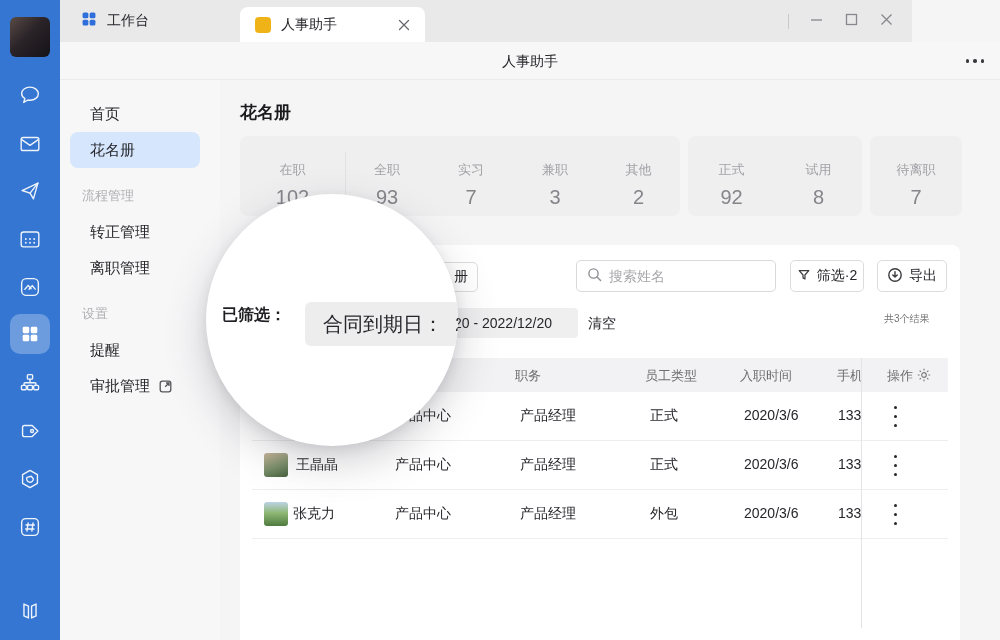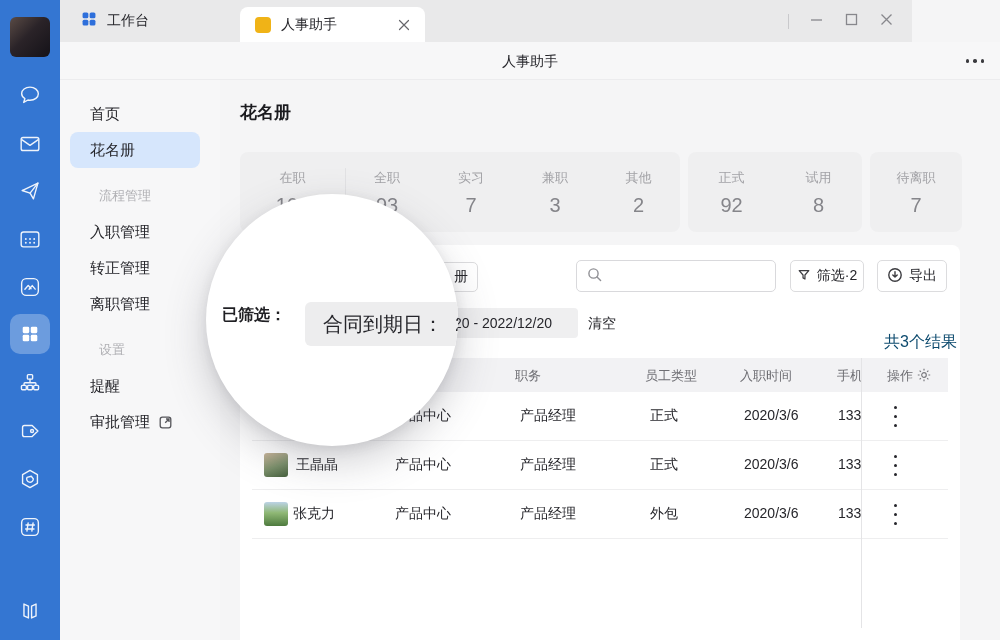--- a/index.html
+++ b/index.html
@@ -32,31 +32,31 @@
   .appheader { left:60px; top:42px; width:940px; height:38px; background:#f7f7f8; border-bottom:1px solid #ececee; }
   .appheader-title { width:100%; text-align:center; line-height:38px; font-size:14px; color:#26262b; }
   .more-dots { right:16px; top:17px; display:flex; gap:4px; }
   .more-dots i { width:3.5px; height:3.5px; border-radius:50%; background:#3a3a3e; }
 
   
   .sidebar { left:60px; top:80px; width:160px; height:560px; background:#f7f7f8; padding-top:16px; }
   .side-item { position:relative; height:36px; line-height:36px; padding-left:30px; font-size:15px; color:#26262b; cursor:default;
     display:flex; align-items:center; }
   .side-item .lbl { line-height:36px; }
-  .side-section { height:36px; line-height:36px; padding-left:39px; font-size:13px; color:#b0b0b4; margin-top:10px; }
+  .side-section { height:36px; line-height:36px; padding-left:22px; font-size:13px; color:#b0b0b4; margin-top:10px; }
   .side-active { position:absolute; left:10px; top:0; width:130px; height:36px; border-radius:8px; background:#d6e6fc; z-index:0; }
   .side-item .lbl, .side-item .ext { position:relative; z-index:1; }
   .ext { margin-left:8px; display:flex; align-items:center; }
   .ext svg { stroke:#55555a; fill:none; stroke-width:1.3; }
 
   
   .page-title { left:240px; top:101px; font-size:17px; font-weight:bold; color:#1b1b1f; }
 
   
-  .card { top:152px; height:80px; background:#efeff0; border-radius:8px; display:flex; }
+  .card { top:136px; height:80px; background:#efeff0; border-radius:8px; display:flex;align-items:center; }
   .stat-col { display:flex; flex-direction:column; align-items:center; padding-top:17px; }
   .stat-label { font-size:13px; color:#a2a2a6; }
   .stat-value { font-size:20px; color:#85858a; margin-top:7px; }
   .stat-div { position:absolute; left:105px; top:16px; width:1px; height:48px; background:#e2e2e4; }
 
   
   .panel { left:240px; top:245px; width:720px; height:395px; background:#fff; border-radius:8px 8px 0 0; }
 
   .btn { border:1px solid #dcdcde; border-radius:5px; background:#fff; display:flex; align-items:center; justify-content:center;
     gap:6px; font-size:14px; color:#26262b; }
@@ -67,21 +67,21 @@
   .search input { border:none; outline:none; font-size:14px; color:#26262b; width:160px; background:transparent;
     font-family:"Liberation Sans","DejaVu Sans",sans-serif; }
   .search input::placeholder { color:#a8a8ac; }
   .search svg { stroke:#909095; fill:none; stroke-width:1.4; stroke-linecap:round; }
   .filter-btn { left:790px; top:260px; width:74px; height:32px; }
   .export-btn { left:877px; top:260px; width:70px; height:32px; }
 
   .chip { left:440px; top:308px; width:138px; height:30px; background:#efeff0; border-radius:4px;
     font-size:14px; color:#26262b; line-height:30px; padding-left:14px; white-space:nowrap; overflow:hidden; }
   .clear-link { left:588px; top:315px; font-size:14px; color:#26262b; }
-  .result-count { left:884px; top:332px; font-size:16px; color:#0c4a6e; }
+  .result-count { left:884px; top:312px; font-size:10px; color:#737373; }
 
   
   .thead { left:252px; top:358px; width:696px; height:34px; background:#f2f2f4; }
   .th { position:absolute; top:9px; font-size:13px; color:#6e6e73; white-space:nowrap; }
   .v-div { left:861px; top:358px; width:1px; height:270px; background:#e4e4e6; }
   .trow { left:252px; width:696px; height:49px; border-bottom:1px solid #eeeeef; }
   .td { position:absolute; top:15px; font-size:14px; color:#26262b; white-space:nowrap; }
   .td-phone { overflow:hidden; width:24px; }
   .avatar { position:absolute; left:12px; top:12px; width:24px; height:24px; border-radius:3px; }
   .av2 { background:linear-gradient(160deg,#c9b59a 0%,#7a8f6a 55%,#46603d 100%); }
@@ -240,23 +240,20 @@
 <div class="abs sidebar">
   <div class="side-item">
       <span class="lbl">首页</span>
     </div>
   <div class="side-item">
       <span class="side-active"></span>
       <span class="lbl">花名册</span>
     </div>
   <div class="side-section">流程管理</div>
   <div class="side-item">
-      <span class="lbl">入职管理</span>
-    </div>
-  <div class="side-item">
       <span class="lbl">转正管理</span>
     </div>
   <div class="side-item">
       <span class="lbl">离职管理</span>
     </div>
   <div class="side-section">设置</div>
   <div class="side-item">
       <span class="lbl">提醒</span>
     </div>
   <div class="side-item">
@@ -320,20 +317,21 @@
   <span>册</span>
 </div>
 
 <div class="abs search">
   <span>
     <svg width="15" height="15" viewBox="0 0 15 15">
         <circle cx="6.5" cy="6.5" r="4.6"></circle>
         <path d="M10 10l3.6 3.6"></path>
       </svg>
   </span>
+  <input placeholder="搜索姓名" style="">
 </div>
 
 <div class="abs btn filter-btn">
   <span>
     <svg width="14" height="14" viewBox="0 0 16 16">
         <path d="M2.5 3h11l-4.4 5v4.6l-2.2-1.3V8l-4.4-5z"></path>
       </svg>
   </span>
   <span>筛选·2</span>
 </div>

